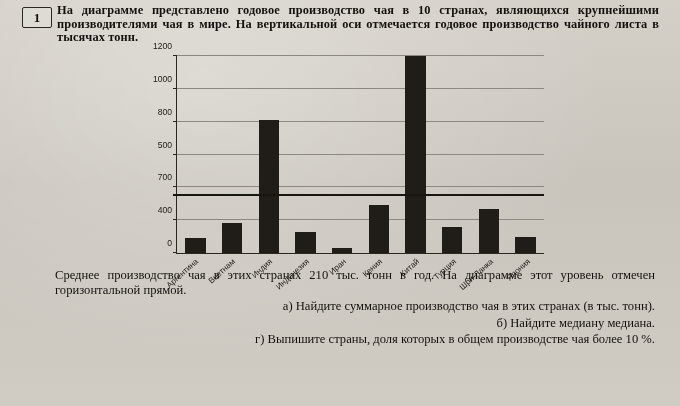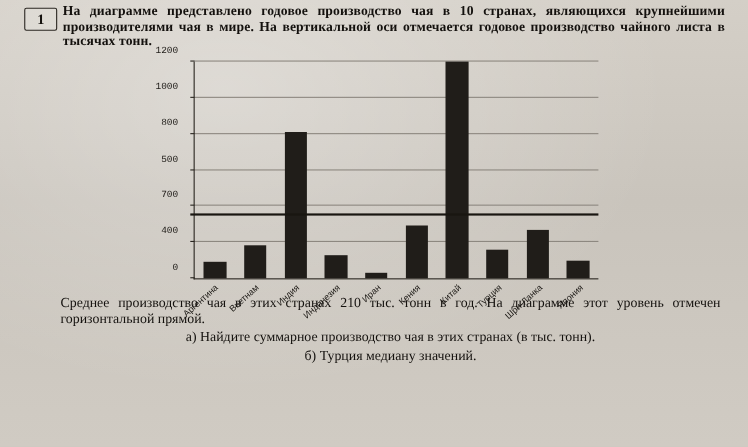--- a/index.html
+++ b/index.html
@@ -84,23 +84,23 @@
     position: absolute;
     left: -4px;
     right: 0;
     height: 0;
     border-top: 2px solid #191611;
     z-index: 6;
   }
   .ytick {
     position: absolute;
     right: 100%;
-    margin-right: 15px;
+    margin-right: 5px;
     transform: translateY(-50%);
-    font-family: Liberation Mono, monospace;
+    font-family: Liberation Sans, sans-serif;
     font-size: 8.6px;
     color: #1d1a16;
     white-space: nowrap;
   }
   .ytick-mark {
     position: absolute;
     right: 100%;
     width: 4px;
     height: 0;
     border-top: 1px solid #2a2620;
@@ -163,21 +163,21 @@
     line-height: 15.2px;
   }
   .after p {
     margin: 0 0 1px 0;
     text-align: justify;
   }
   .after p.first {
     text-indent: 0;
   }
   .after p.tight {
-    text-align: center;
+    text-align: right;
   }
 </style>
 </head>
 <body>
 
 <div class="paper"></div>
 
 <div class="content">
 
   <div class="task-num">1</div>
@@ -269,16 +269,17 @@
         </div>
         <div class="xlabel-slot">
           <div class="xlabel">Япония</div>
         </div>
       </div>
   </div>
 
   <div class="after">
     <p class="first">Среднее производство чая в этих странах 210 тыс. тонн в год. На диаграмме этот уровень отмечен горизонтальной прямой.</p>
     <p class="tight">а) Найдите суммарное производство чая в этих странах (в тыс. тонн).</p>
-    <p class="tight">б) Турция медиану значений.</p>
+    <p class="tight">б) Найдите медиану медиана.</p>
+    <p class="tight">г) Выпишите страны, доля которых в общем производстве чая более 10 %.</p>
   </div>
 
 </div>
 
 </body></html>

